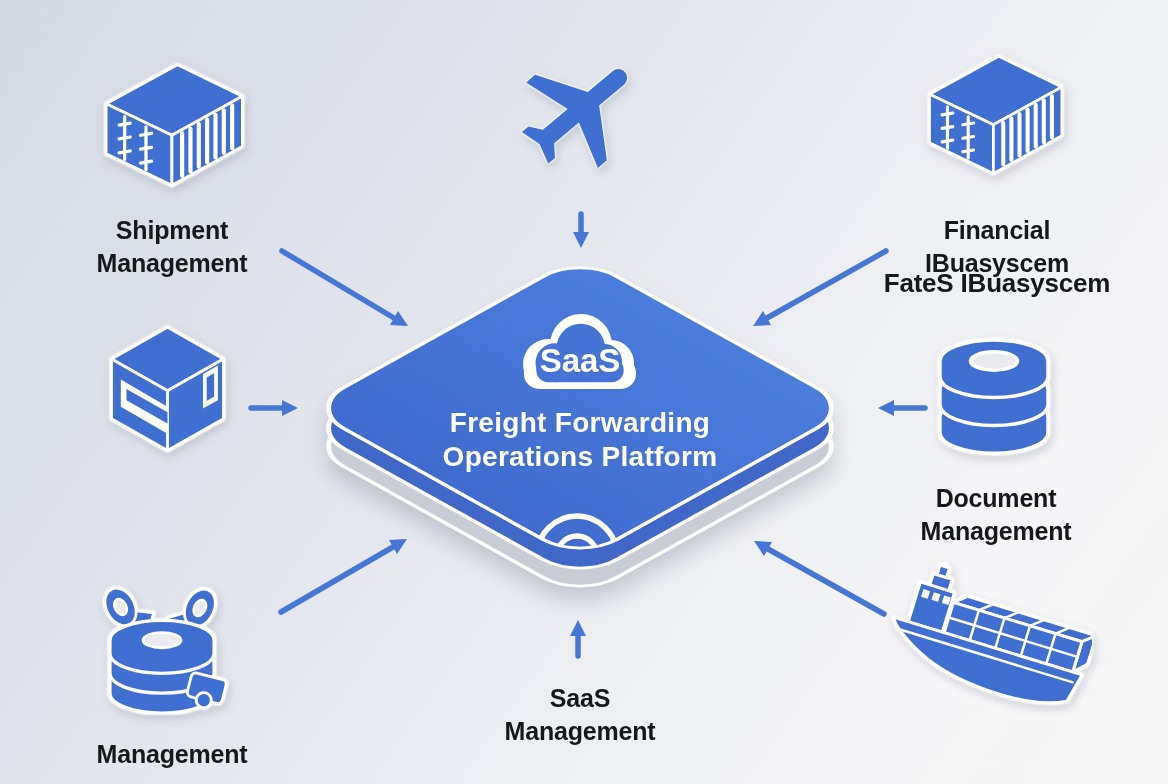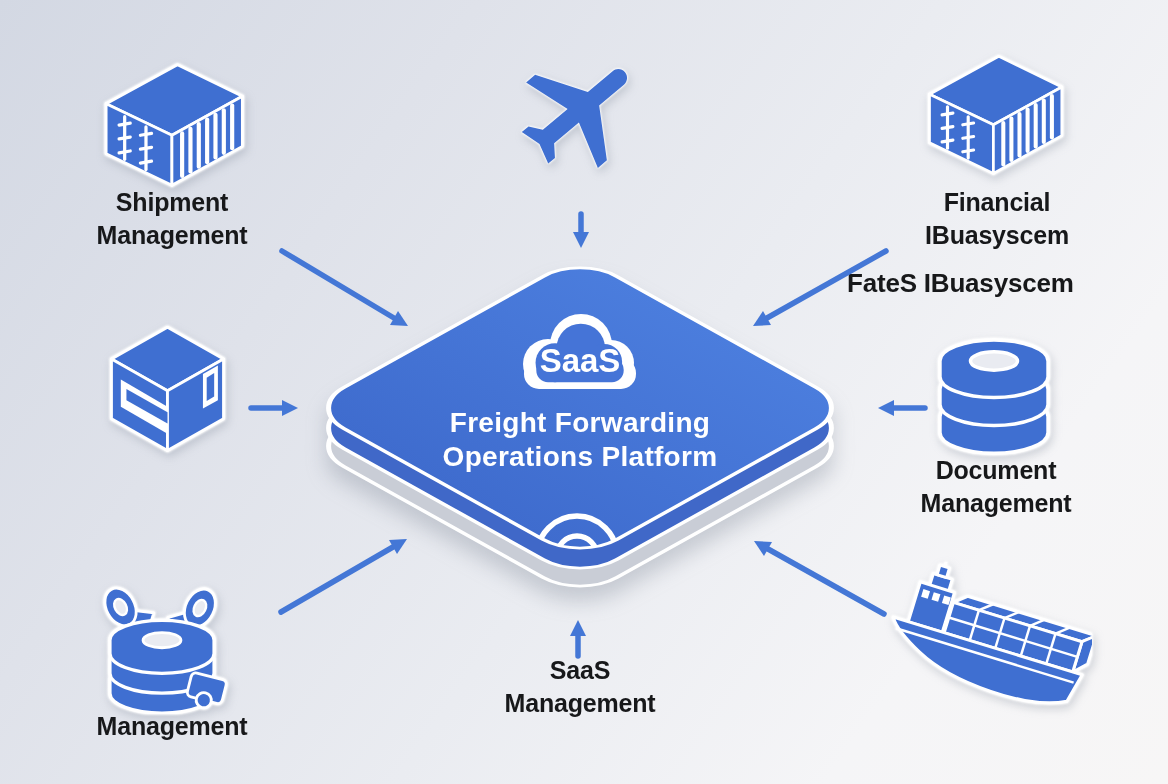--- a/index.html
+++ b/index.html
@@ -16,25 +16,25 @@
   body{
     position:relative;
     font-family:"Liberation Sans", sans-serif;
     background:linear-gradient(125deg,#d3d8e3 0%,#dfe2ea 28%,#eaecf1 55%,#f5f5f7 80%,#f7f6f6 100%);
   }
   .stage{position:absolute;inset:0;}
   .icon{position:absolute;filter:drop-shadow(0 0 1px #ffffff) drop-shadow(0 0 1px #ffffff) drop-shadow(2px 4px 4px rgba(120,128,146,.30));}
   .label{
     position:absolute;font-weight:700;color:var(--ink);
     text-align:center;white-space:pre-line;
-    font-size:25px;line-height:33px;letter-spacing:-0.2px;
+    font-size:25px;line-height:33px;letter-spacing:-0.2px;margin-top:28px;
   }
   .sublabel{
     position:absolute;font-weight:700;color:var(--ink);
-    font-size:26px;letter-spacing:-0.2px;
+    text-align:center;font-size:26px;letter-spacing:-0.2px;
   }
   .arrows{position:absolute;left:0;top:0;}
   .platform{position:absolute;left:280px;top:230px;filter:drop-shadow(0 14px 10px rgba(110,118,135,.30));}
   .ptitle{font:700 28px "Liberation Sans",sans-serif;fill:#ffffff;letter-spacing:.3px;}
   .saas{font:700 33px "Liberation Sans",sans-serif;fill:#ffffff;}
   .hiddendefs{position:absolute;width:0;height:0;}
 </style>
 </head>
 <body>
 

